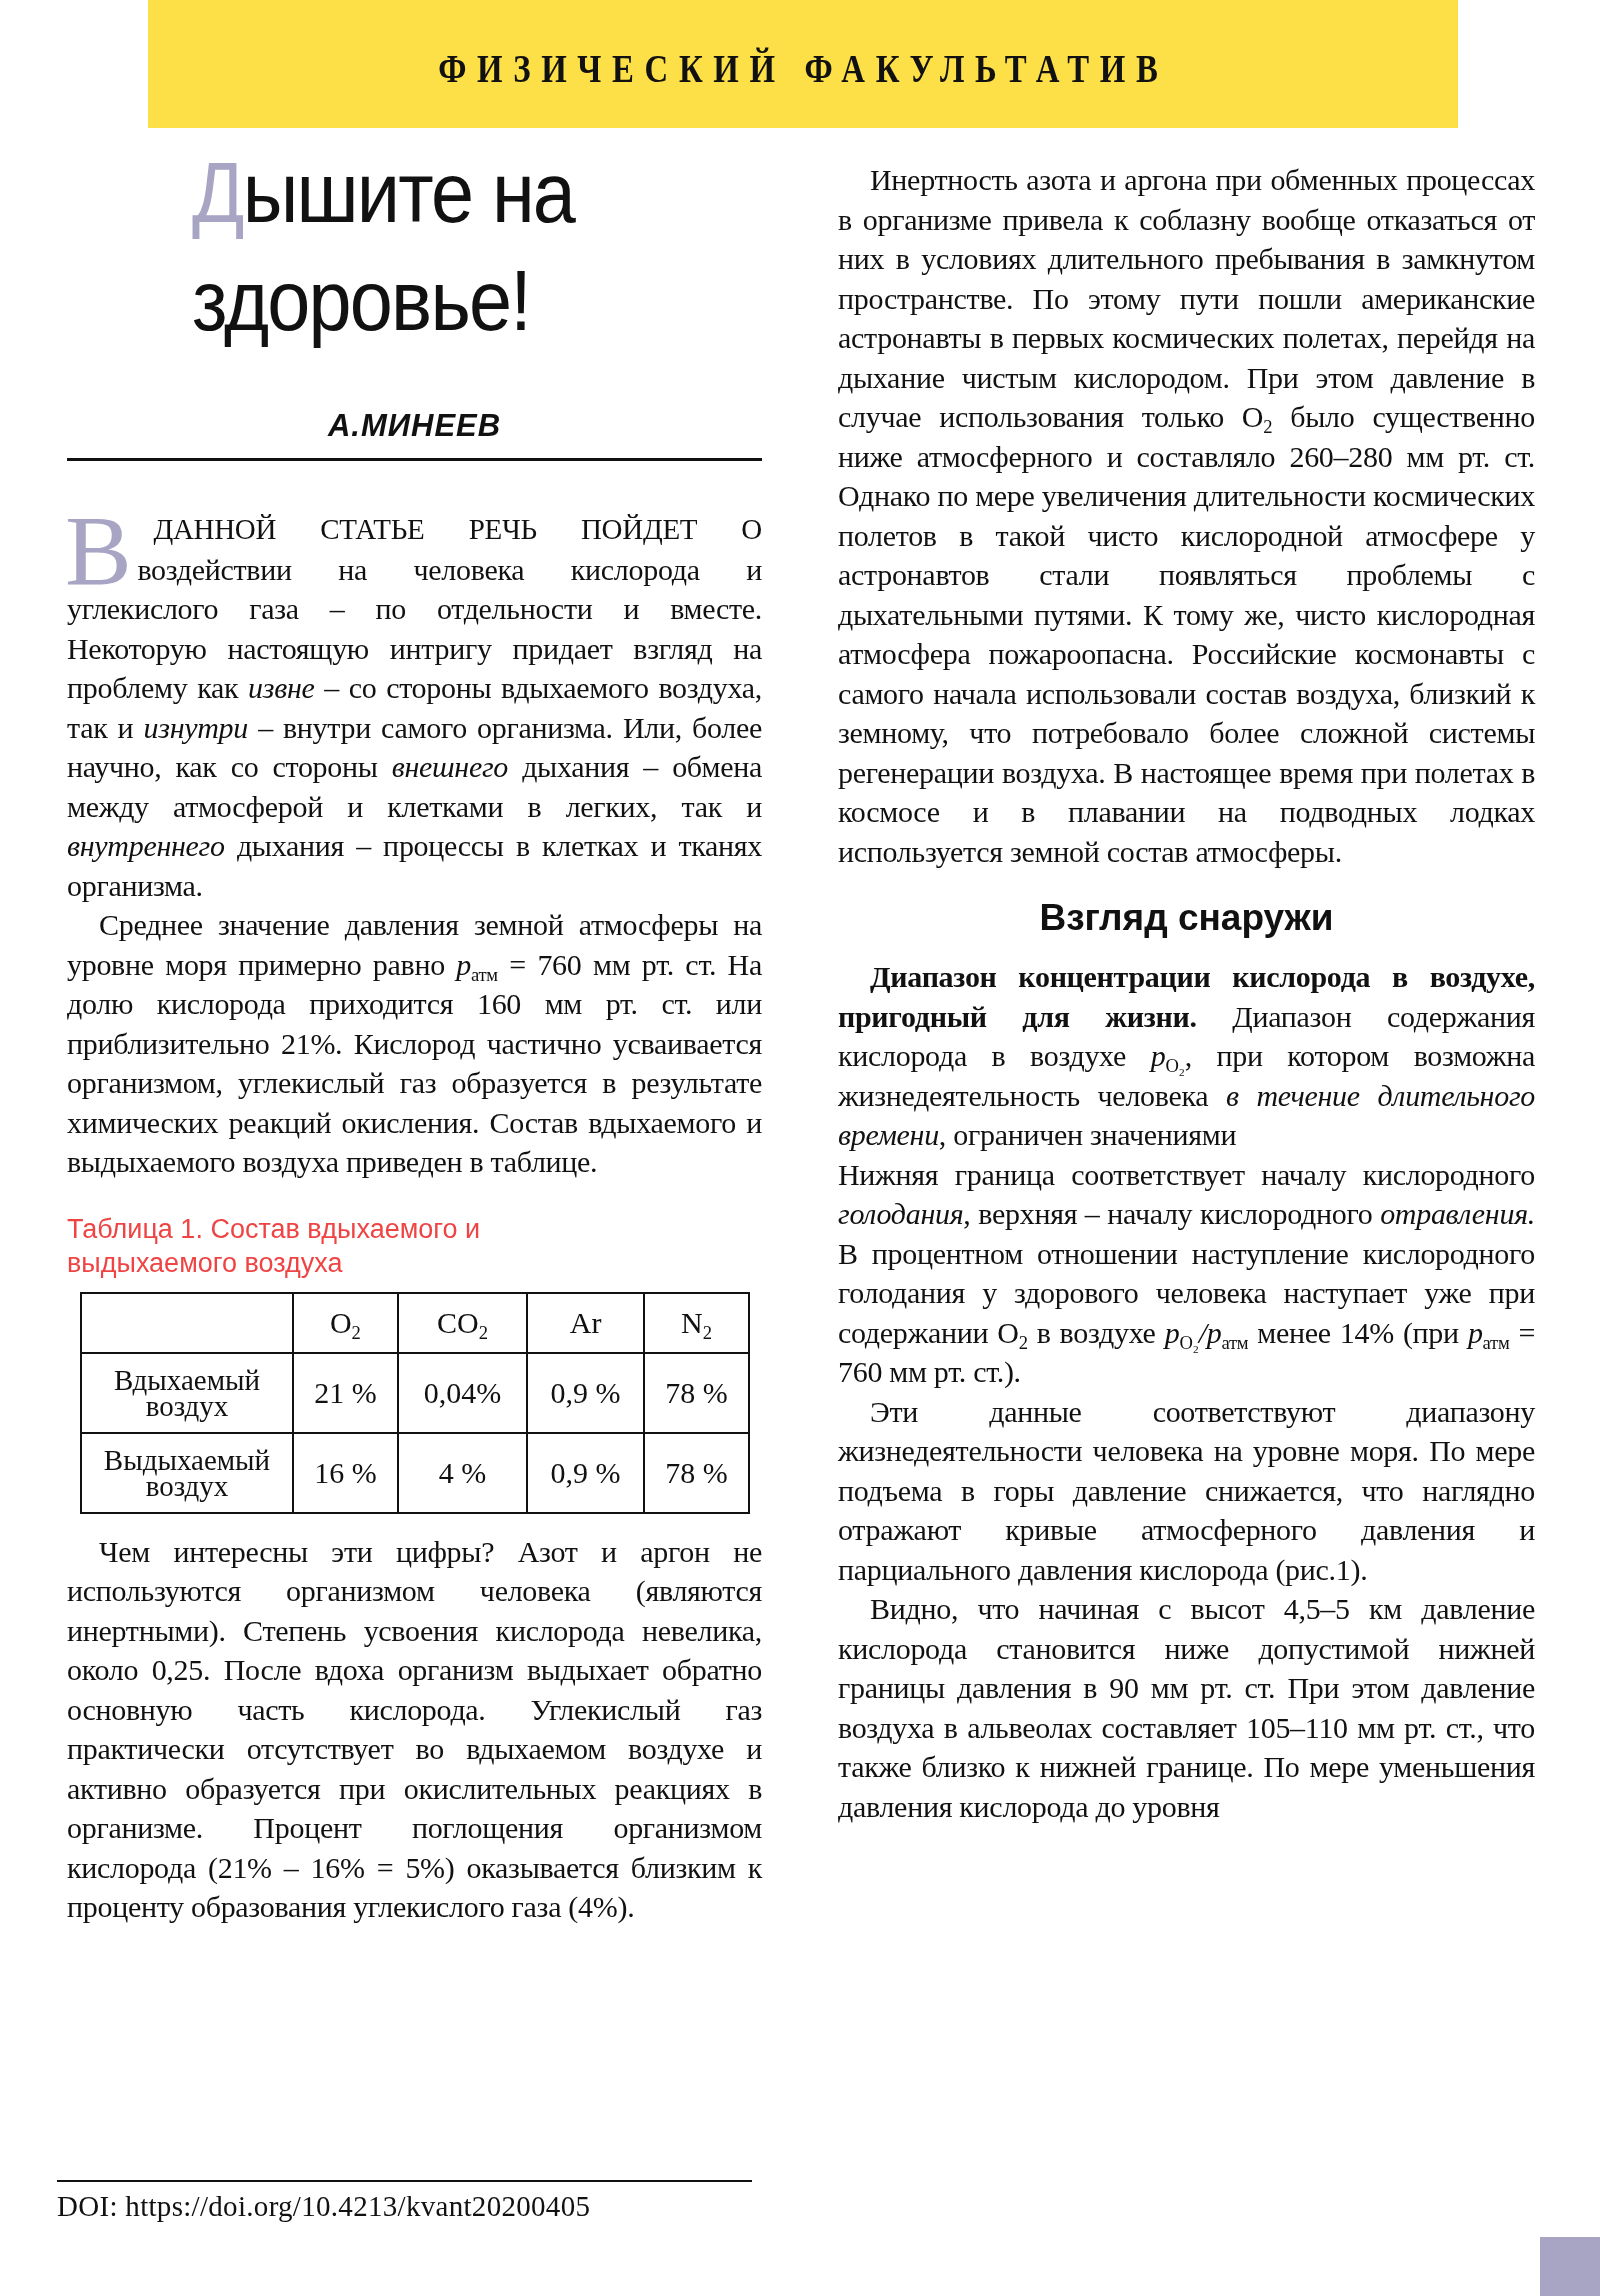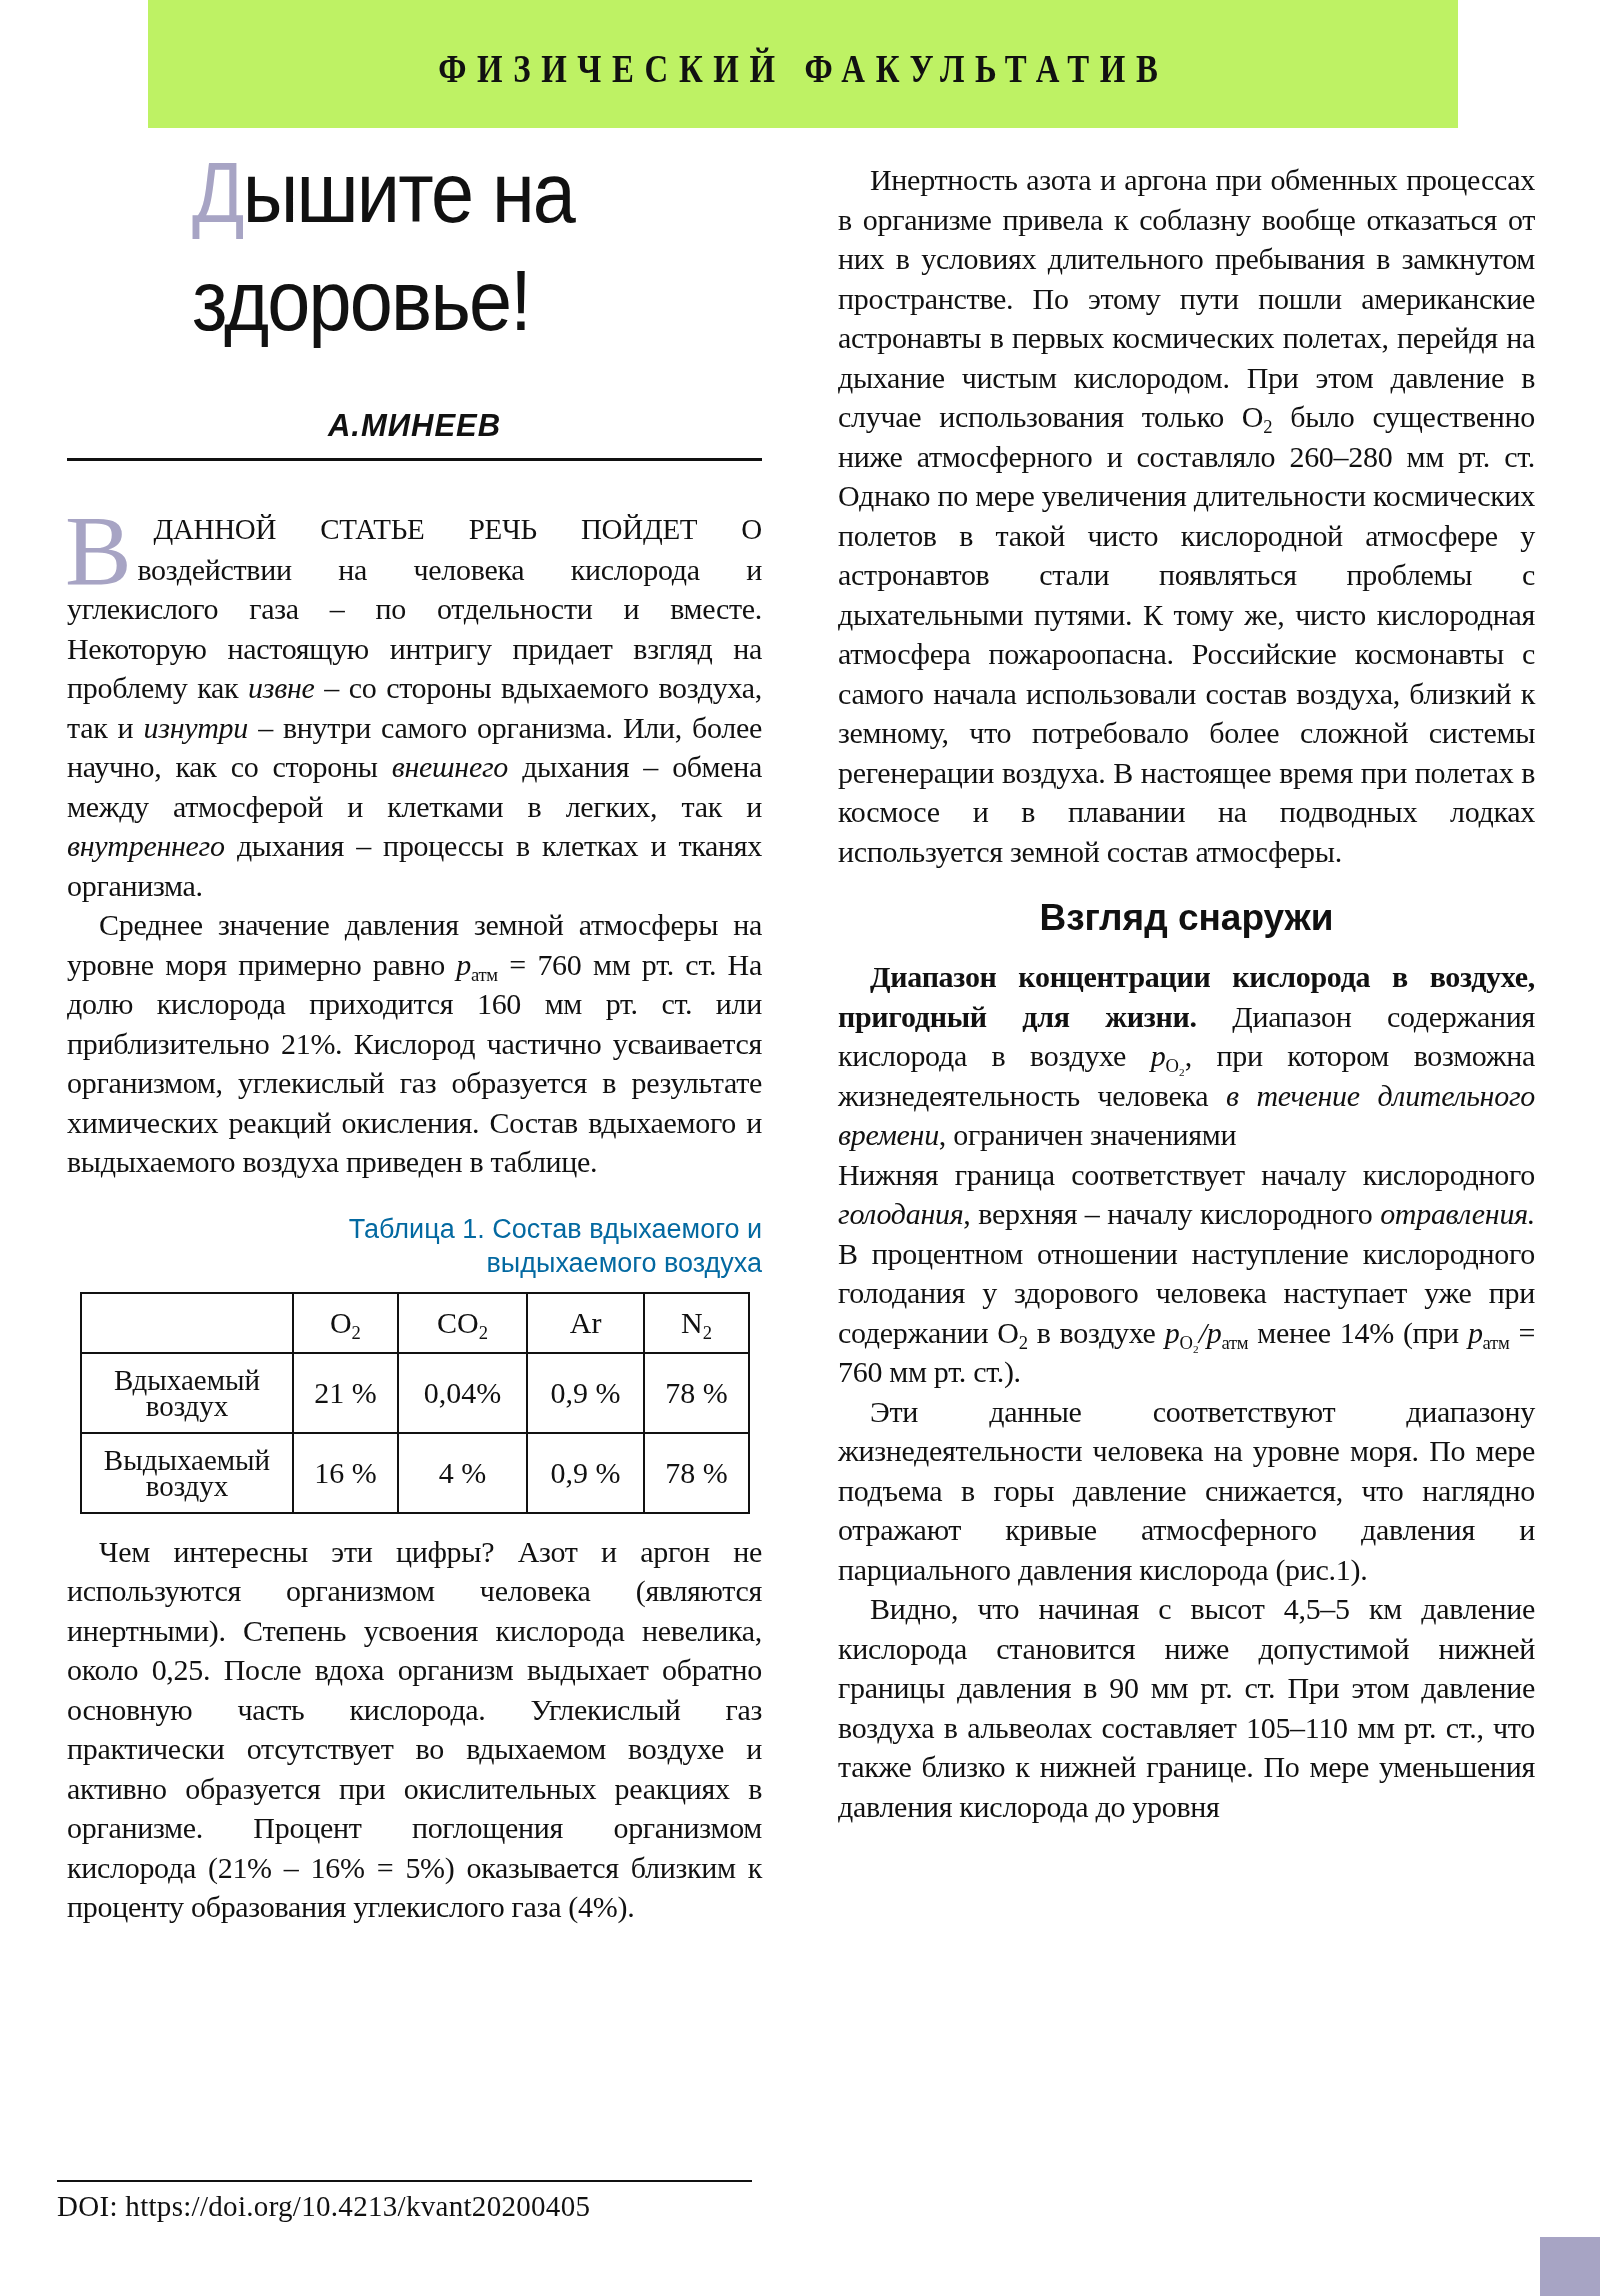--- a/index.html
+++ b/index.html
@@ -3,21 +3,21 @@
 <meta charset="utf-8">
 <style>
   html, body { margin:0; padding:0; }
   body {
     width:1600px; height:2296px; position:relative; overflow:hidden;
     background:#ffffff; color:#111;
     font-family:"Liberation Serif", "DejaVu Serif", serif;
   }
   .band {
     position:absolute; left:148px; top:0; width:1310px; height:128px;
-    background:#bef264;
+    background:#fde047;
     display:flex; align-items:center; justify-content:center;
   }
   .band-title {
     font-family:"Liberation Serif", serif; font-weight:bold;
     font-size:40px; letter-spacing:13px; color:#111;
     transform:scaleX(0.82); margin-top:8px;
   }
   .corner-block {
     position:absolute; left:1540px; top:2237px; width:60px; height:59px;
     background:#a7a4c4;
@@ -48,22 +48,22 @@
   .lead { margin-top:48px !important; }
   .dropcap {
     float:left; font-size:100px; line-height:76px; color:#a7a4c4;
     margin:4px 6px -6px -2px; font-family:"Liberation Serif", serif;
   }
   .caps { font-size:29px;margin-left:16px; }
   i { font-style:italic; }
   sub { font-size:0.62em; vertical-align:-0.3em; line-height:0; }
 
   .tcaption {
-    text-align:right; font-family:"Liberation Sans", sans-serif;
-    font-size:27px; line-height:34px; margin:30px 0 12px; color:#0369a1;
+    text-align:left; font-family:"Liberation Sans", sans-serif;
+    font-size:27px; line-height:34px; margin:30px 0 12px; color:#ef4444;
   }
   table.tbl {
     border-collapse:collapse; margin-left:13px; width:670px;
     font-size:30px;
   }
   table.tbl td, table.tbl th {
     border:2px solid #111; text-align:center; font-weight:normal;
     padding:0;
   }
   table.tbl tr.hdr td { height:58px; }

